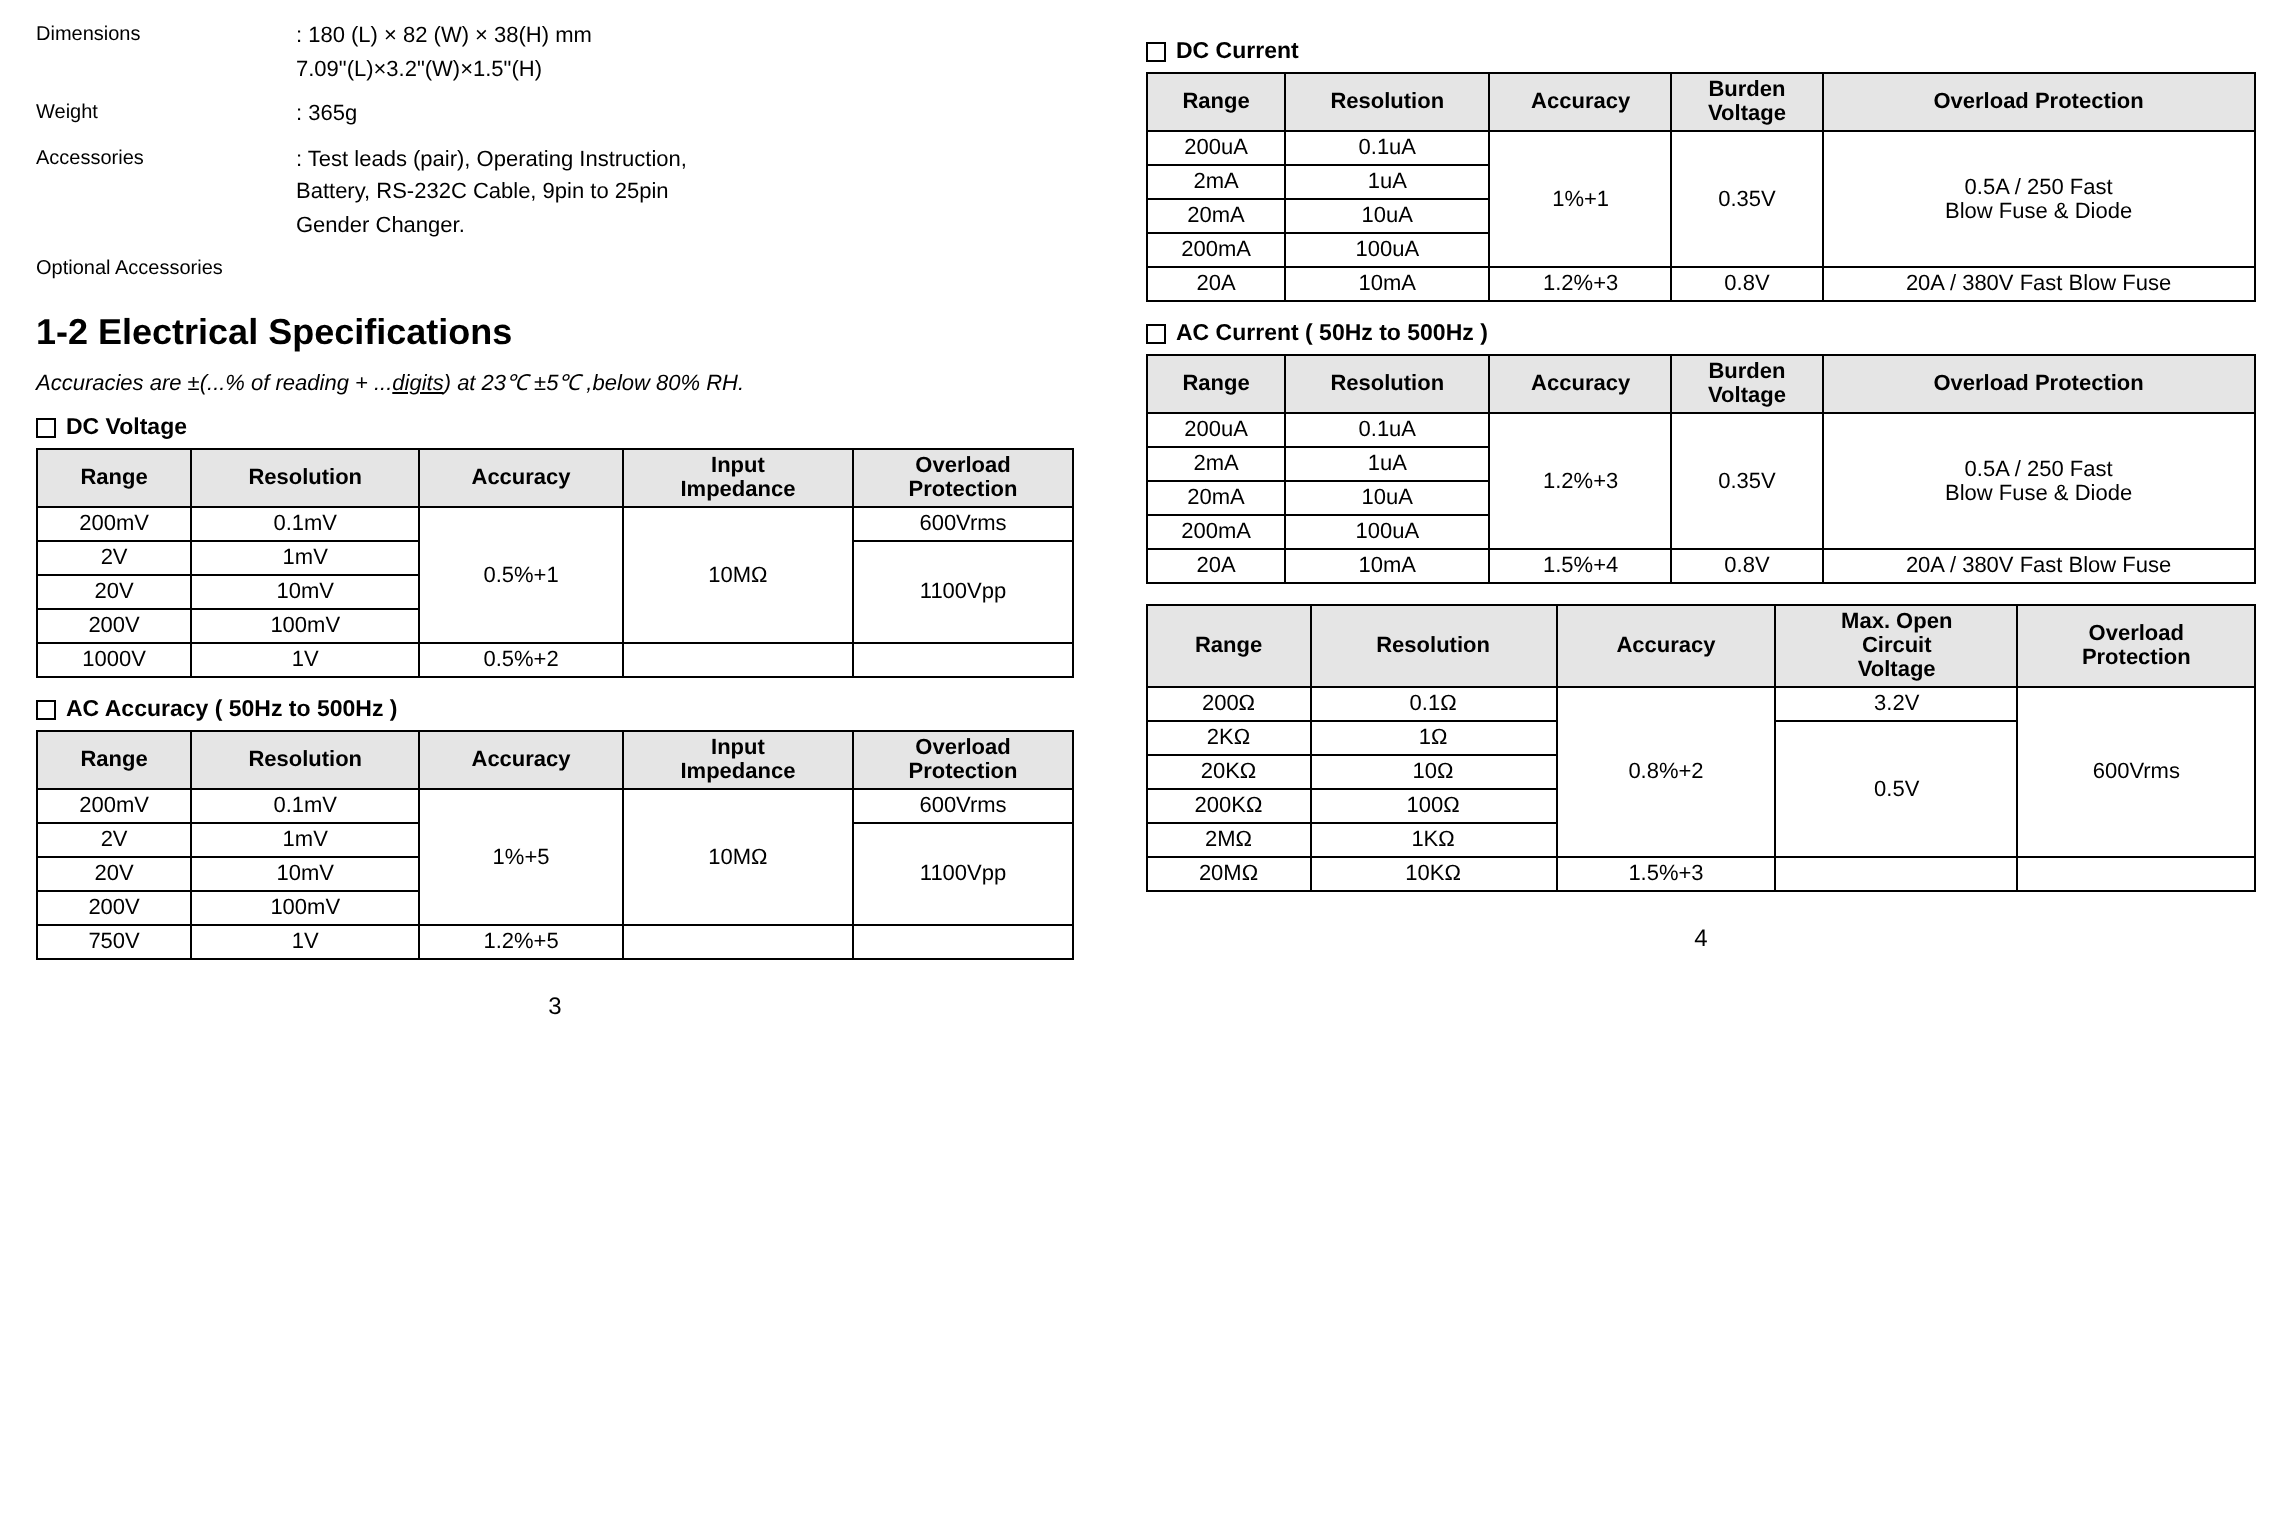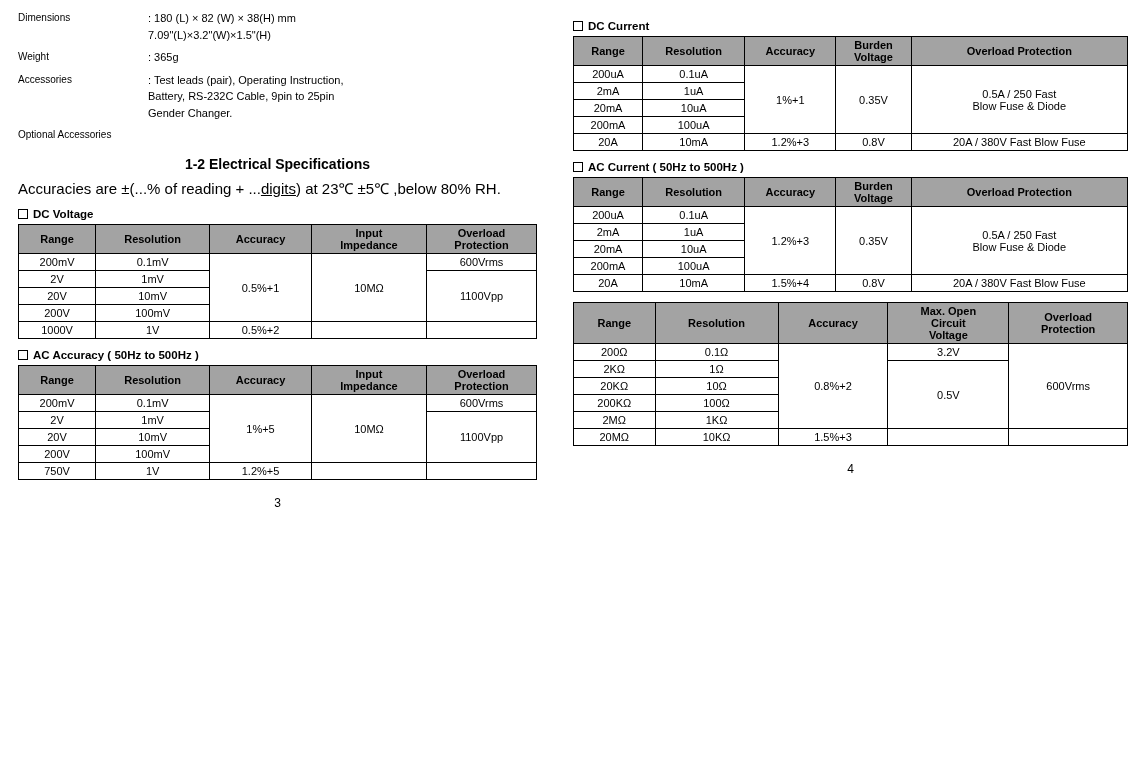--- a/index.html
+++ b/index.html
@@ -28,29 +28,29 @@
     }
     .spec-label {
       min-width: 130px;
       font-size: 10px;
     }
     .spec-value {
       flex: 1;
       font-size: 11px;
     }
     .section-heading {
-      font-size: 14px;
+      font-size: 18px;
       font-weight: bold;
       margin: 14px 0 6px 0;
       border-bottom: none;
-      text-align: center;
     }
     .accuracy-note {
-      font-size: 15px;
+      font-size: 11px;
       margin-bottom: 8px;
+      font-style: italic;
     }
     .underline { text-decoration: underline; }
     .subsection-label {
       font-size: 11.5px;
       font-weight: bold;
       margin: 10px 0 4px 0;
       display: flex;
       align-items: center;
       text-align: right;
     }
@@ -68,21 +68,21 @@
       font-size: 11px;
       margin-bottom: 10px;
     }
     th, td {
       border: 1px solid #000;
       padding: 2px 5px;
       text-align: center;
       vertical-align: middle;
     }
     th {
-      background: #a3a3a3;
+      background: #e5e5e5;
       font-weight: bold;
     }
     .page-num {
       text-align: center;
       margin-top: 16px;
       font-size: 12px;
     }
   </style>
 </head>
 <body>

